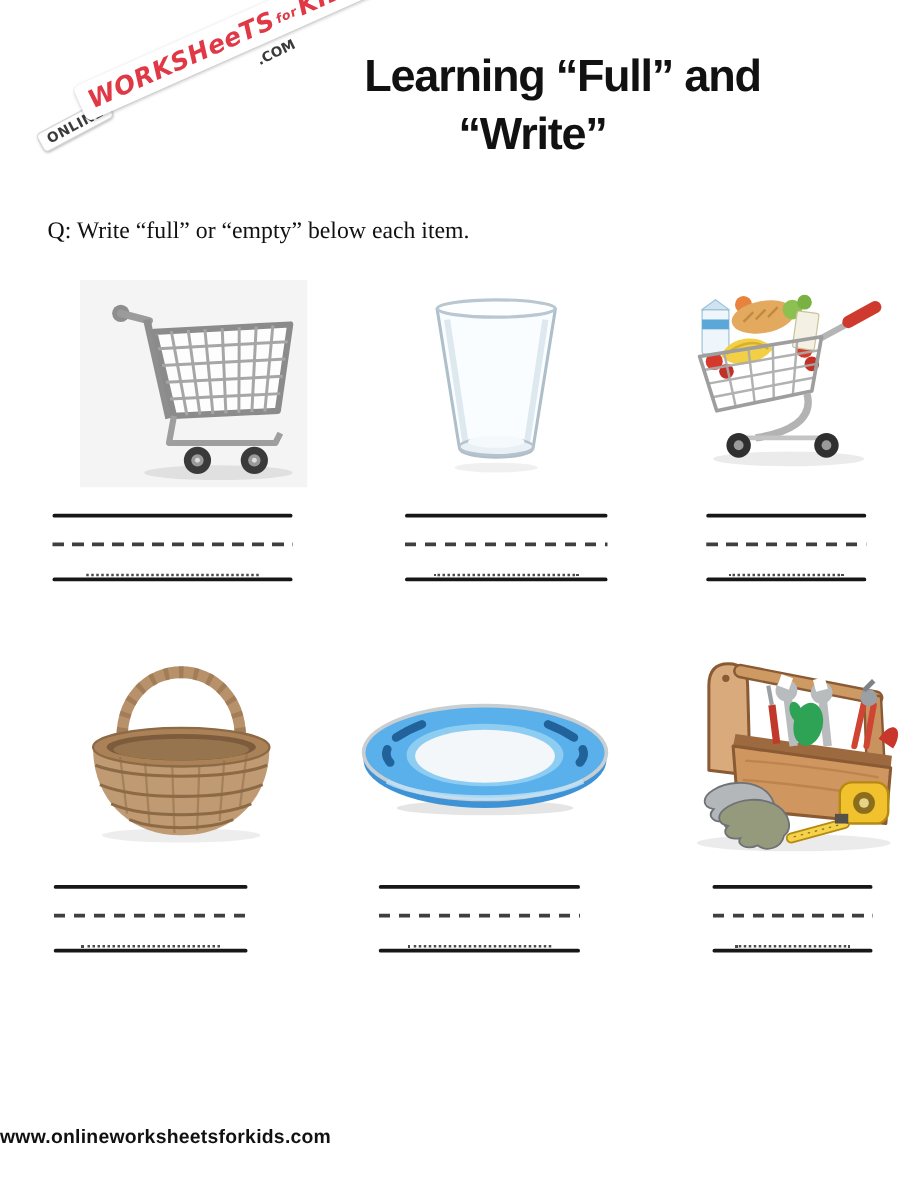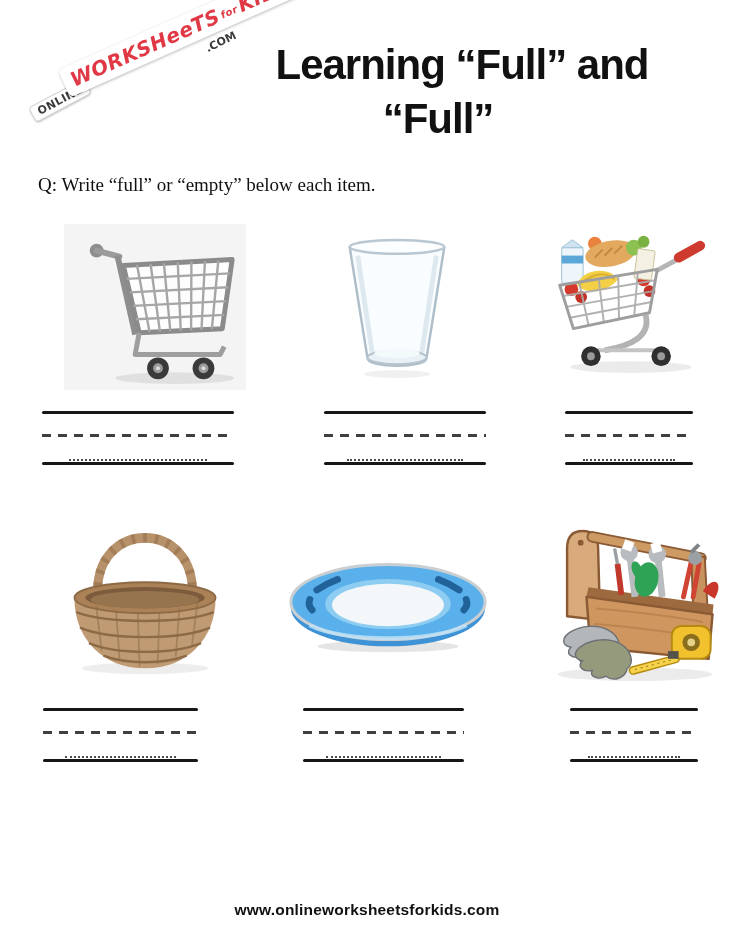--- a/index.html
+++ b/index.html
@@ -15,58 +15,58 @@
         font-family:"DejaVu Sans",sans-serif;transform:rotate(-4deg);}
   .logo-main{position:absolute;left:42px;top:6px;background:#fff;border-radius:5px;
         box-shadow:0 1px 3px rgba(0,0,0,.28);padding:3px 8px;white-space:nowrap;
         font-family:"DejaVu Sans",sans-serif;font-weight:800;font-style:italic;
         color:#e03845;font-size:20px;letter-spacing:.5px;}
   .logo-for{font-size:10px;font-style:italic;margin:0 2px;vertical-align:2px;}
   .logo-com{position:absolute;left:186px;top:40px;color:#3a3a3a;font-weight:700;
         font-size:11px;font-family:"DejaVu Sans",sans-serif;transform:rotate(-2deg);}
 
   
-  .title{position:absolute;left:228px;top:38px;width:468px;text-align:center;
-        font-size:42px;font-weight:700;letter-spacing:-1px;line-height:1.28;color:#111;}
+  .title{position:absolute;left:216px;top:38px;width:468px;text-align:center;
+        font-size:36px;font-weight:700;letter-spacing:-1px;line-height:1.28;color:#111;}
   .title-line2{transform:translateX(-24px);}
   .instruction{position:absolute;left:38px;top:174px;width:640px;
         font-family:"Liberation Serif",serif;font-size:19px;color:#111;}
 
   
   .cell{position:absolute;}
   .cell svg{display:block;width:100%;height:100%;}
 
   
   .lines{position:absolute;height:56px;}
   .ln{position:absolute;left:0;right:0;}
   .ln-top{top:0;height:3px;background:#171717;border-radius:2px;}
   .ln-mid{top:23px;height:3px;
         background:repeating-linear-gradient(90deg,#3f3f3f 0 9px,transparent 9px 16px);}
   .ln-bot{top:51px;height:3px;background:#171717;border-radius:2px;}
   .ln-bot::after{content:"";position:absolute;left:14%;right:14%;top:-3px;
         border-top:2px dotted #4c4c4c;}
 
   
-  .footer{position:absolute;left:0;right:0;top:901px;text-align:center;
+  .footer{position:absolute;left:0;right:0;top:901px;
         font-weight:700;font-size:15.5px;color:#111;letter-spacing:.2px;}
 </style>
 </head>
 <body>
 
 <div id="page">
 
   <div class="logo">
     <span class="logo-online">ONLINE</span>
     <span class="logo-main"><span>WORKSHeeTS</span><span class="logo-for">for</span><span>KIDS</span></span>
     <span class="logo-com">.COM</span>
   </div>
 
   <div class="title">
     <div class="title-line1">Learning “Full” and</div>
-    <div class="title-line2">“Full”</div>
+    <div class="title-line2">“Write”</div>
   </div>
 
   <div class="instruction">Q: Write “full” or “empty” below each item.</div>
 
   <div class="cell" style="left:64px;top:224px;width:182px;height:166px;">
     <svg viewBox="0 0 184 168" preserveAspectRatio="none">
       <rect x="0" y="0" width="184" height="168" fill="#f4f4f4"></rect>
       <ellipse cx="112" cy="156" rx="60" ry="6" fill="#000" opacity="0.08"></ellipse>
       <circle cx="33" cy="27" r="7" fill="#8e8e8e"></circle>
       <path d="M33,27 L56,33" stroke="#9b9b9b" stroke-width="6" stroke-linecap="round" fill="none"></path>

